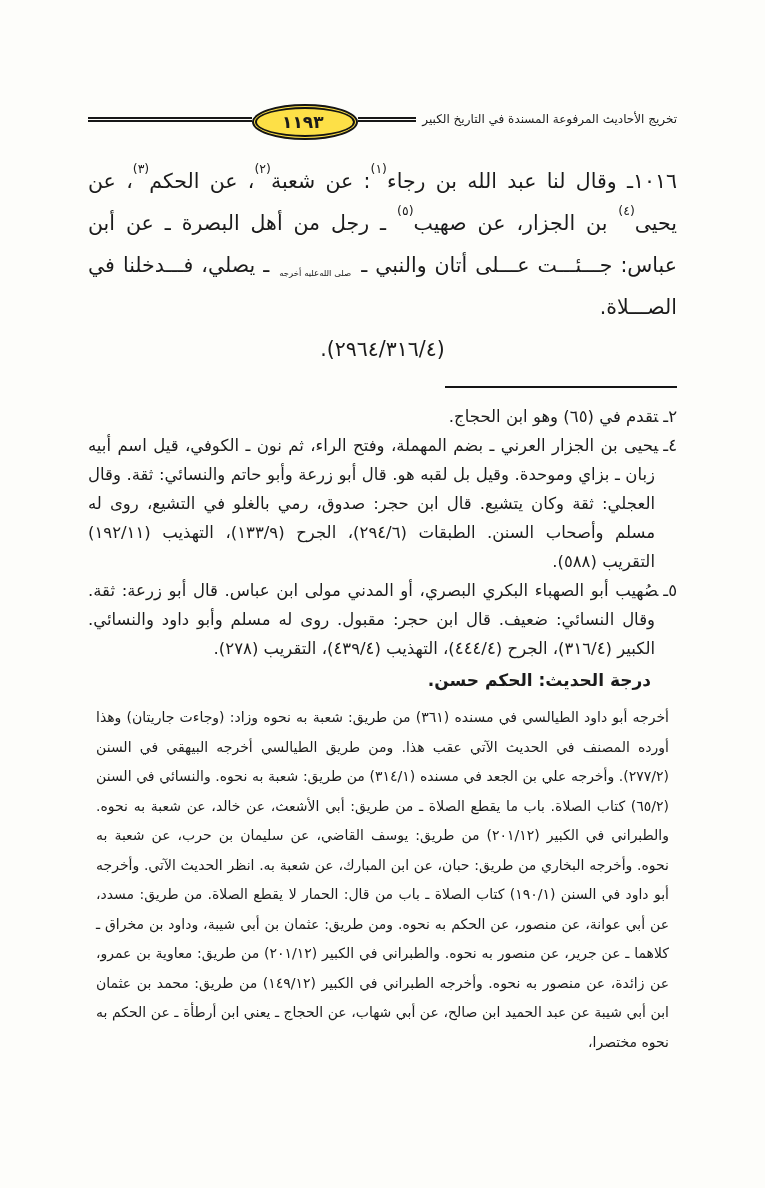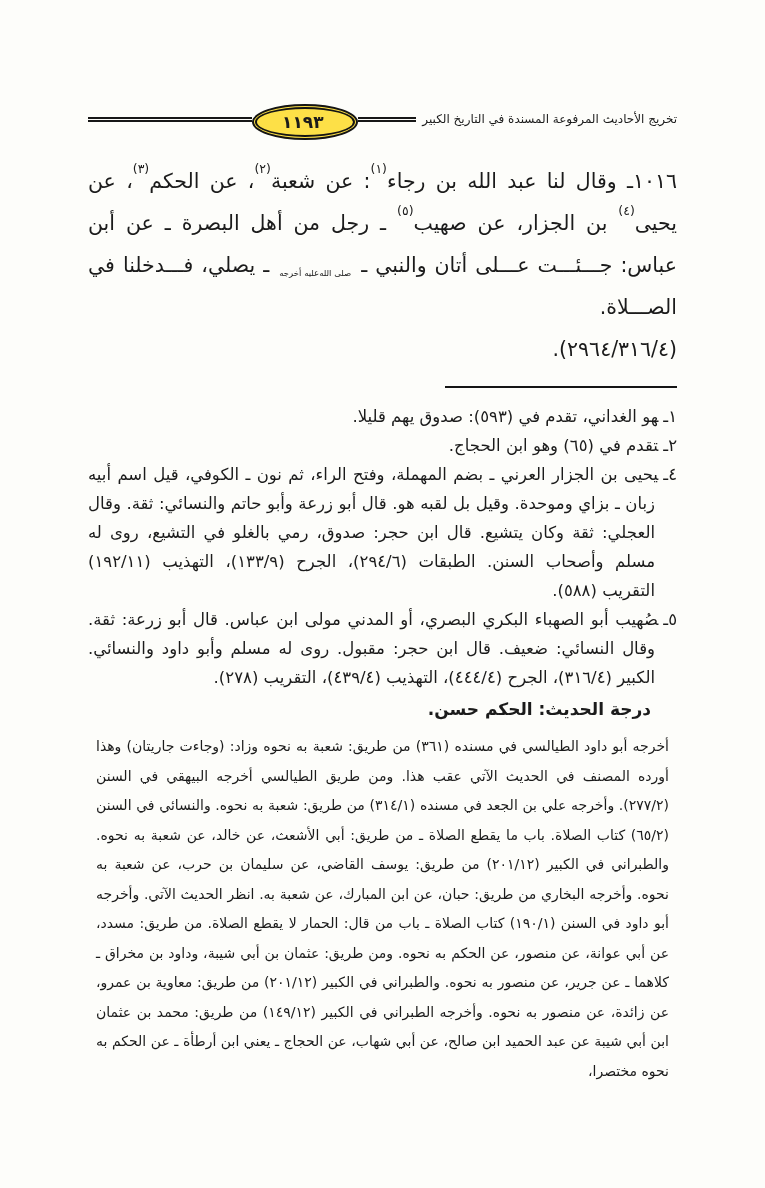--- a/index.html
+++ b/index.html
@@ -74,21 +74,21 @@
     align-items: center;
     font-size: 8.5px;
     line-height: 1.1;
     vertical-align: -4px;
     margin: 3px 2px;
   }
   .hadith-ref {
     margin: 0;
     font-size: 20.5px;
     line-height: 42px;
-    text-align: right;
+    text-align: center;
   }
   
   .fn-sep {
     width: 232px;
     border: 0;
     border-top: 2.5px solid #151515;
     margin: 16px auto 14px 0; 
     margin-left: auto;
     margin-right: 0;
   }
@@ -132,21 +132,20 @@
 
   <p class="hadith" id="hadith-host"><span>١٠١٦ـ وقال لنا عبد الله بن رجاء</span><sup class="fnref">(١)</sup><span>: عن شعبة</span><sup class="fnref">(٢)</sup><span>، عن الحكم</span><sup class="fnref">(٣)</sup><span>، عن يحيى</span><sup class="fnref">(٤)</sup><span> بن الجزار، عن صهيب</span><sup class="fnref">(٥)</sup><span> ـ رجل من أهل البصرة ـ عن أبن عباس: جـــئـــت عـــلى أتان والنبي ـ </span><span class="saw">
         <span>صلى الله</span>
         <span>عليه أخرجه</span>
       </span><span> ـ يصلي، فـــدخلنا في الصـــلاة.</span></p>
   <p class="hadith-ref">(٢٩٦٤/٣١٦/٤).</p>
 
   <hr class="fn-sep">
 
   <div class="footnotes">
-    <p class="fn"><span class="fn-num">١ـ</span><span>هو الغداني، تقدم في (٥٩٣): صدوق يهم قليلا.</span></p>
     <p class="fn"><span class="fn-num">٢ـ</span><span>تقدم في (٦٥) وهو ابن الحجاج.</span></p>
     <p class="fn"><span class="fn-num">٤ـ</span><span>يحيى بن الجزار العرني ـ بضم المهملة، وفتح الراء، ثم نون ـ الكوفي، قيل اسم أبيه زبان ـ بزاي وموحدة. وقيل بل لقبه هو. قال أبو زرعة وأبو حاتم والنسائي: ثقة. وقال العجلي: ثقة وكان يتشيع. قال ابن حجر: صدوق، رمي بالغلو في التشيع، روى له مسلم وأصحاب السنن. الطبقات (٢٩٤/٦)، الجرح (١٣٣/٩)، التهذيب (١٩٢/١١) التقريب (٥٨٨).</span></p>
     <p class="fn"><span class="fn-num">٥ـ</span><span>صُهيب أبو الصهباء البكري البصري، أو المدني مولى ابن عباس. قال أبو زرعة: ثقة. وقال النسائي: ضعيف. قال ابن حجر: مقبول. روى له مسلم وأبو داود والنسائي. الكبير (٣١٦/٤)، الجرح (٤٤٤/٤)، التهذيب (٤٣٩/٤)، التقريب (٢٧٨).</span></p>
   </div>
 
   <p class="grade-head">درجة الحديث: الحكم حسن.</p>
   <p class="grade-body">أخرجه أبو داود الطيالسي في مسنده (٣٦١) من طريق: شعبة به نحوه وزاد: (وجاءت جاريتان) وهذا أورده المصنف في الحديث الآتي عقب هذا. ومن طريق الطيالسي أخرجه البيهقي في السنن (٢٧٧/٢). وأخرجه علي بن الجعد في مسنده (٣١٤/١) من طريق: شعبة به نحوه. والنسائي في السنن (٦٥/٢) كتاب الصلاة. باب ما يقطع الصلاة ـ من طريق: أبي الأشعث، عن خالد، عن شعبة به نحوه. والطبراني في الكبير (٢٠١/١٢) من طريق: يوسف القاضي، عن سليمان بن حرب، عن شعبة به نحوه. وأخرجه البخاري من طريق: حبان، عن ابن المبارك، عن شعبة به. انظر الحديث الآتي. وأخرجه أبو داود في السنن (١٩٠/١) كتاب الصلاة ـ باب من قال: الحمار لا يقطع الصلاة. من طريق: مسدد، عن أبي عوانة، عن منصور، عن الحكم به نحوه. ومن طريق: عثمان بن أبي شيبة، وداود بن مخراق ـ كلاهما ـ عن جرير، عن منصور به نحوه. والطبراني في الكبير (٢٠١/١٢) من طريق: معاوية بن عمرو، عن زائدة، عن منصور به نحوه. وأخرجه الطبراني في الكبير (١٤٩/١٢) من طريق: محمد بن عثمان ابن أبي شيبة عن عبد الحميد ابن صالح، عن أبي شهاب، عن الحجاج ـ يعني ابن أرطأة ـ عن الحكم به نحوه مختصرا،</p>
 
 </div>
 

